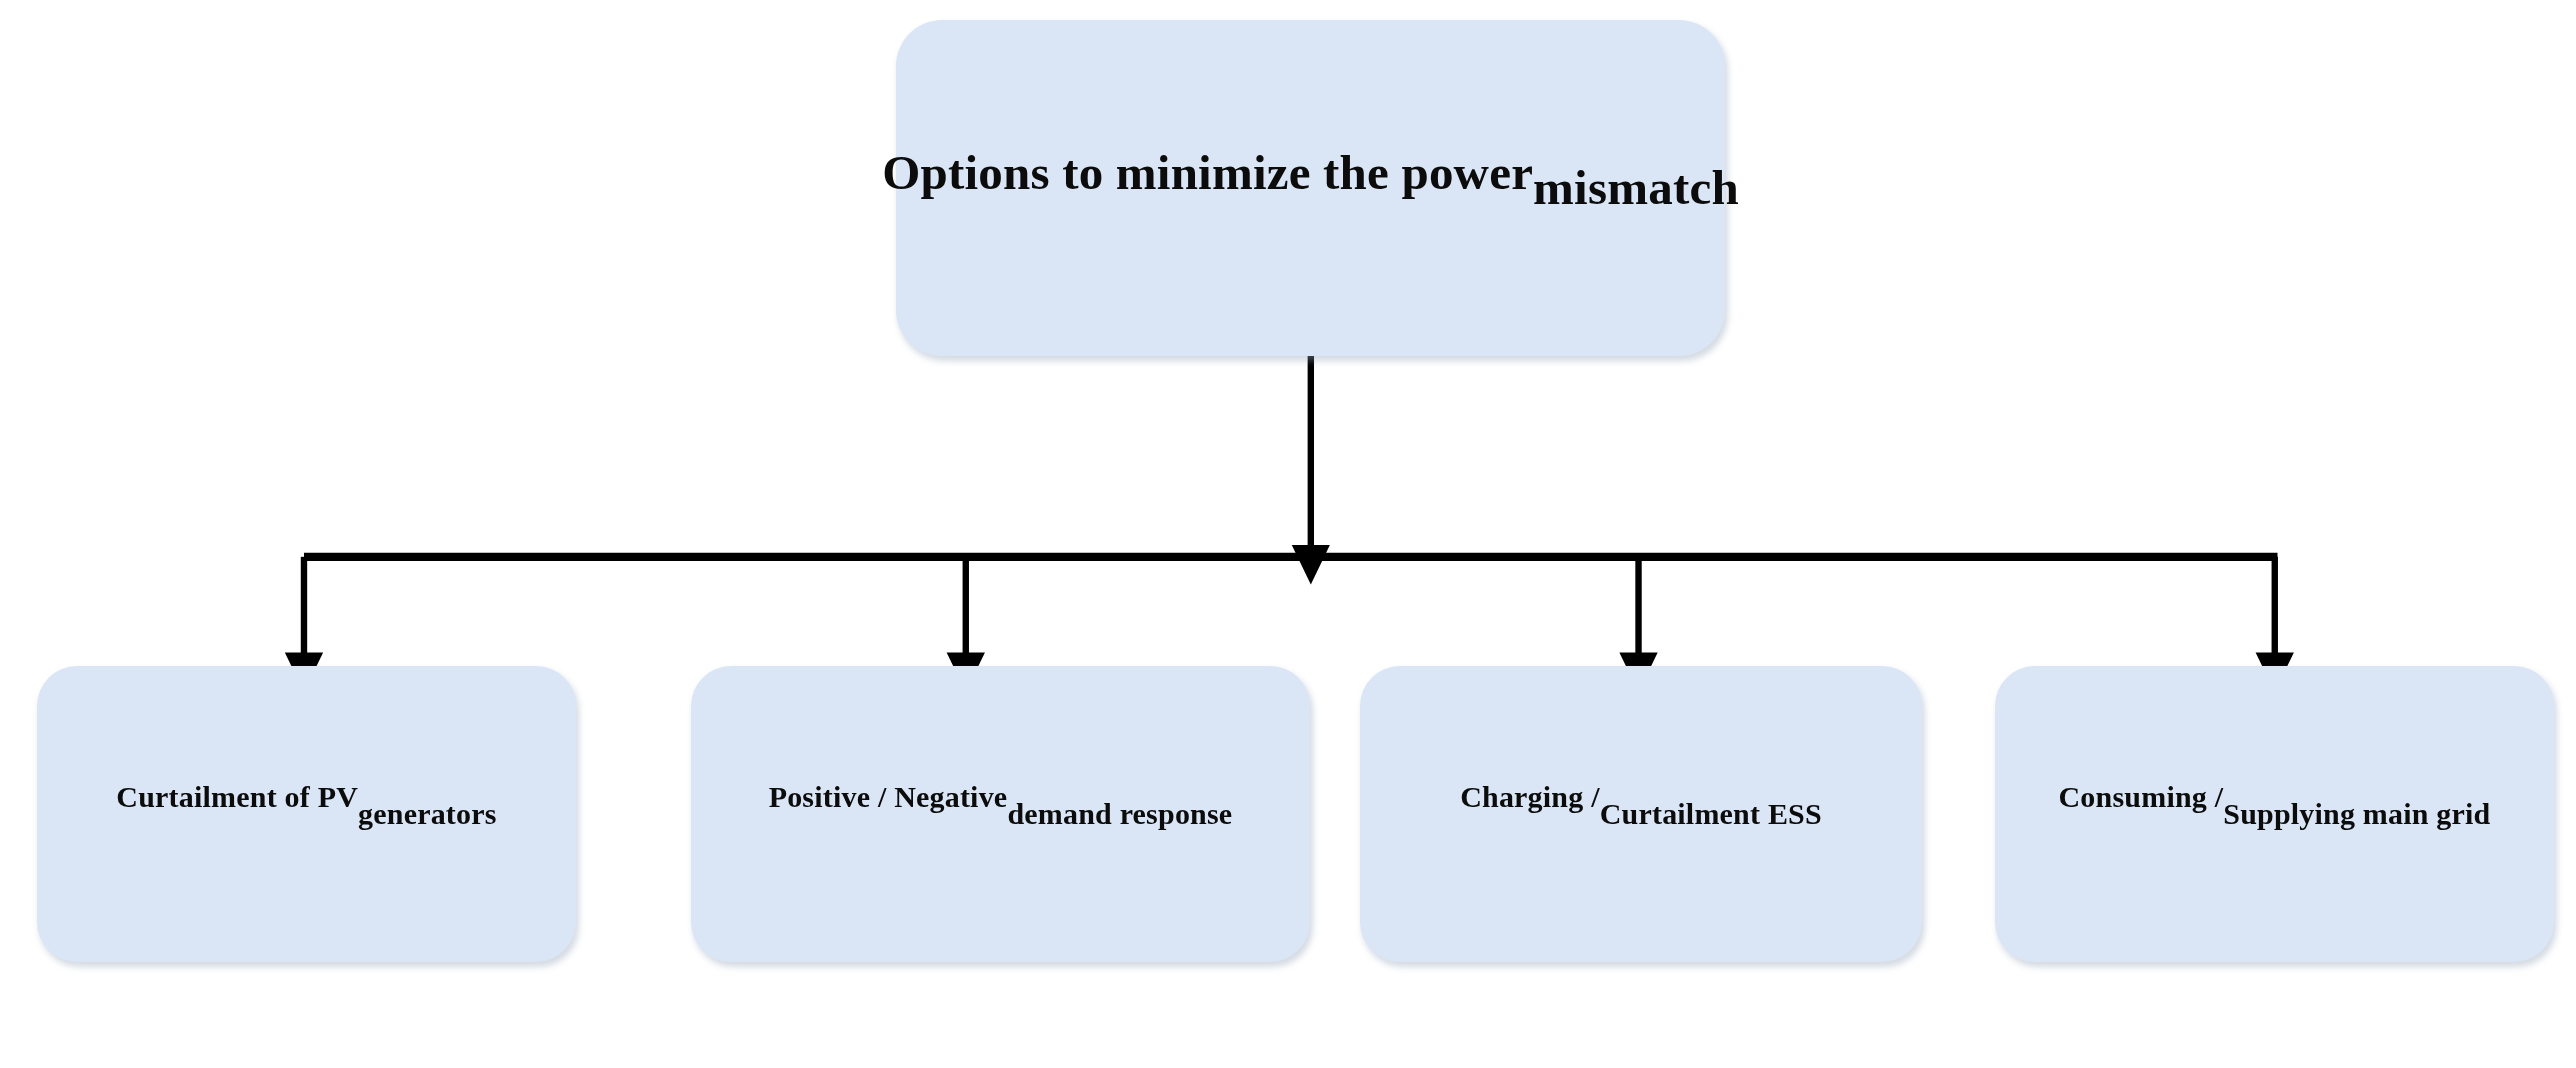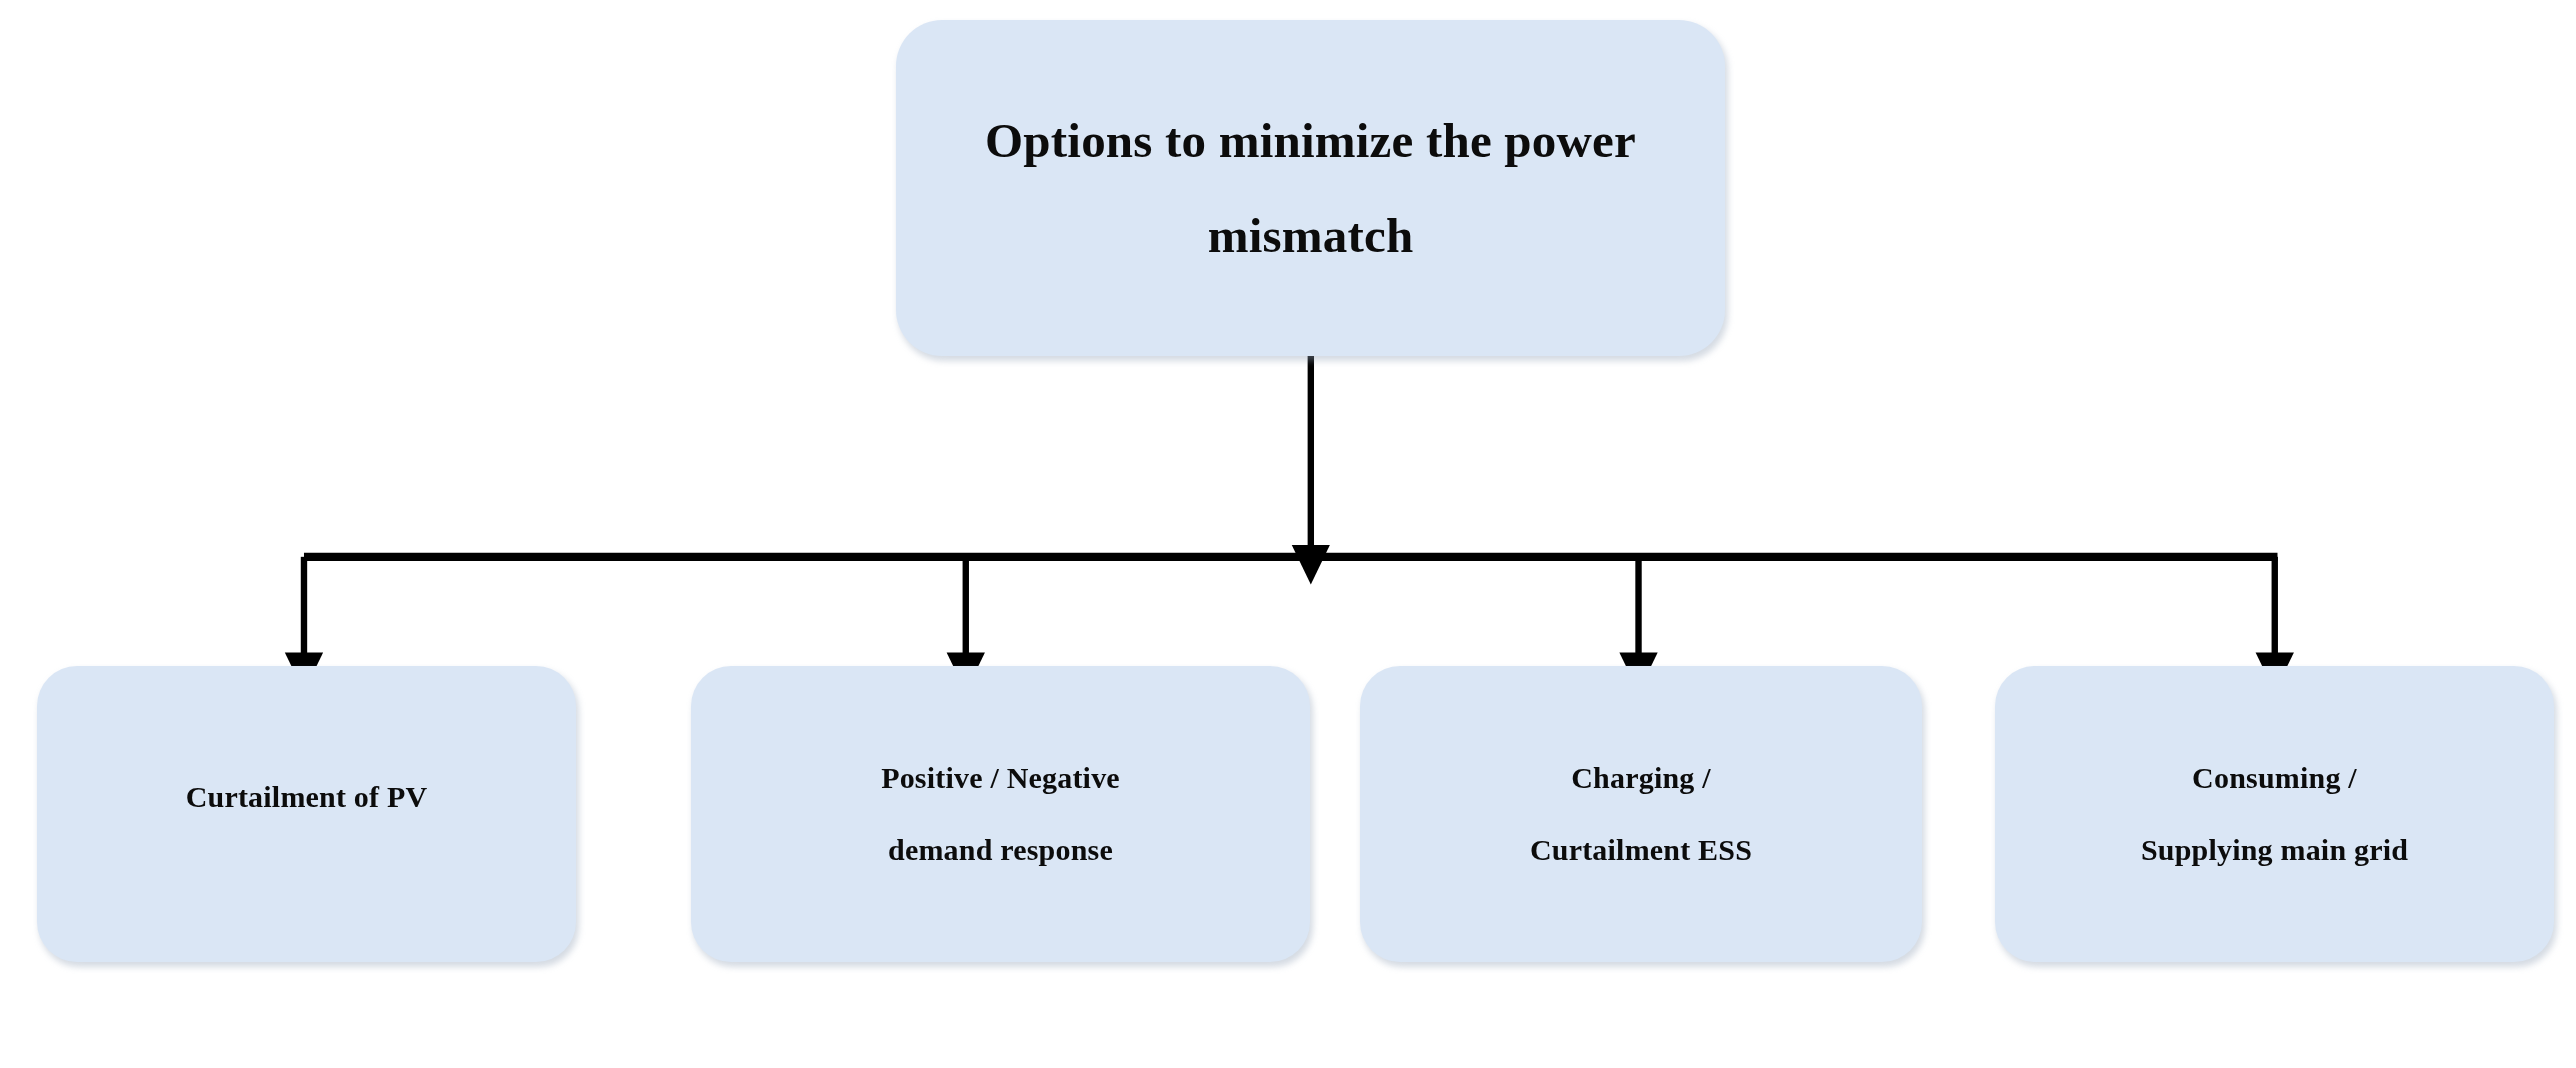--- a/index.html
+++ b/index.html
@@ -32,21 +32,21 @@
 
   
   .node {
     position: absolute;
     z-index: 2;
     box-sizing: border-box;
     background: #dae6f5;
     border-radius: 40px;
     box-shadow: 2.7px 4.6px 6.4px rgba(150, 165, 185, 0.40);
     display: flex;
-    flex-direction: column;
+    flex-direction: row;
     align-items: center;
     justify-content: center;
     text-align: center;
     color: #0c0c0c;
     font-weight: bold;
     letter-spacing: 0.2px;
   }
   .node .line {
     display: block;
     white-space: nowrap;
@@ -100,20 +100,21 @@
     <line x1="2492" y1="610" x2="2492" y2="719" stroke="#000000" stroke-width="7" marker-end="url(#arrowhead)"></line>
   </svg>
 
   <div class="node" id="node-root">
     <span class="line l1">Options to minimize the power</span>
     <span class="line l2">mismatch</span>
   </div>
 
   <div class="node child" id="node-child-0">
     <span class="line l1">Curtailment of PV</span>
+    <span class="line l2">generators</span>
   </div>
 
   <div class="node child" id="node-child-1">
     <span class="line l1">Positive / Negative</span>
     <span class="line l2">demand response</span>
   </div>
 
   <div class="node child" id="node-child-2">
     <span class="line l1">Charging /</span>
     <span class="line l2">Curtailment ESS</span>

